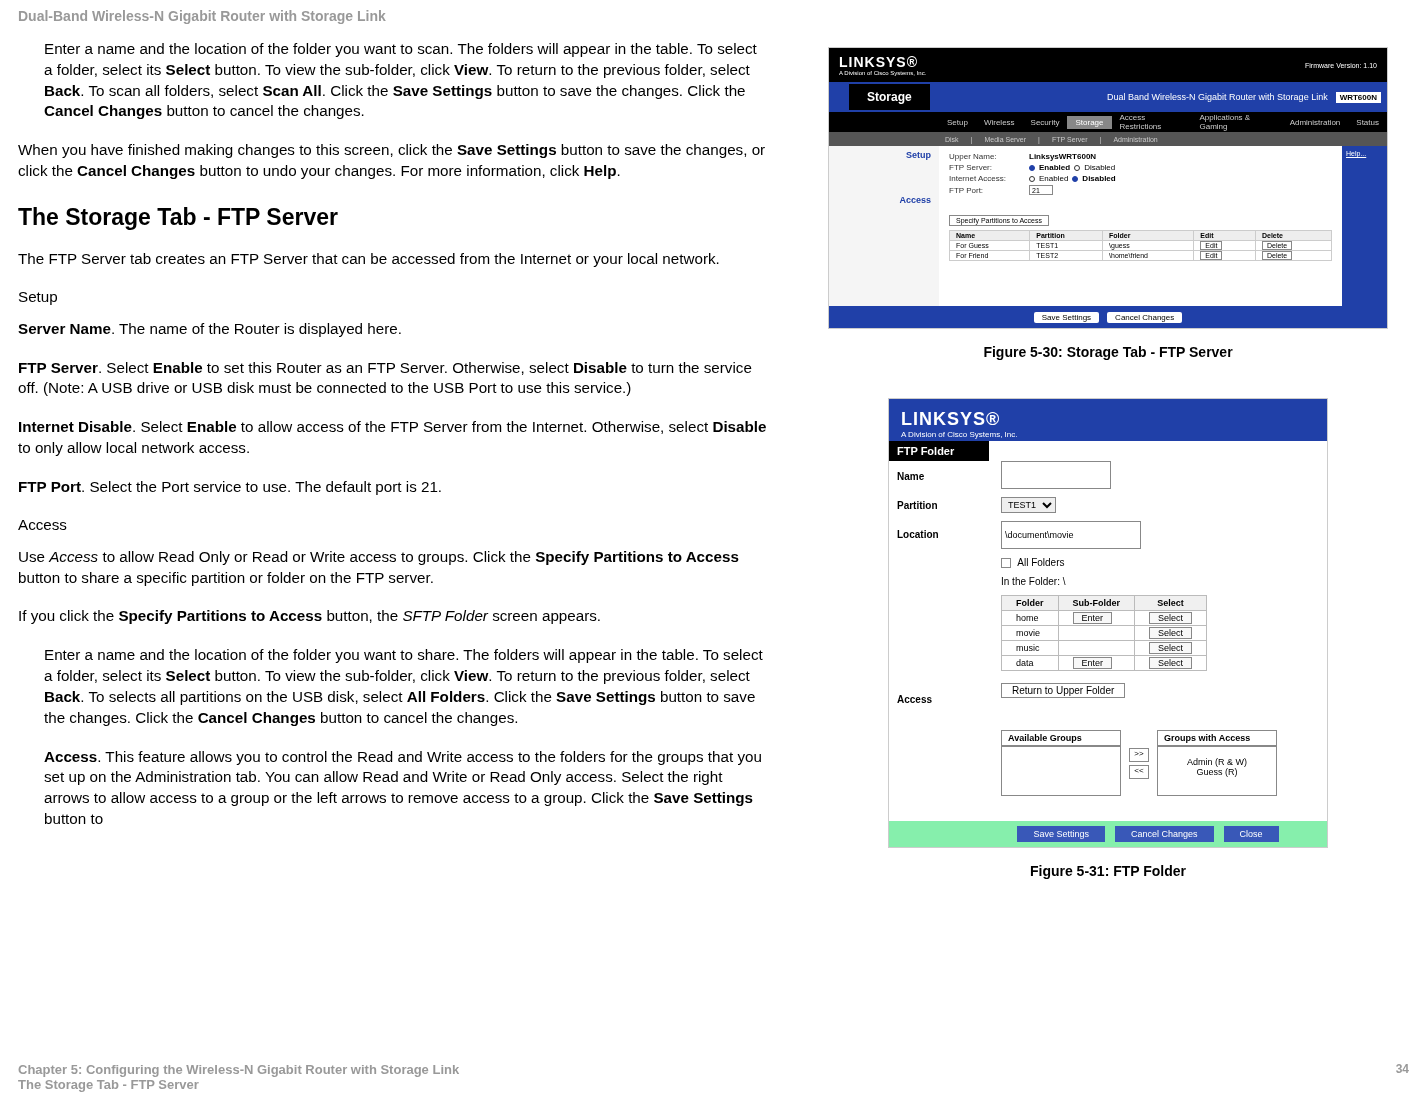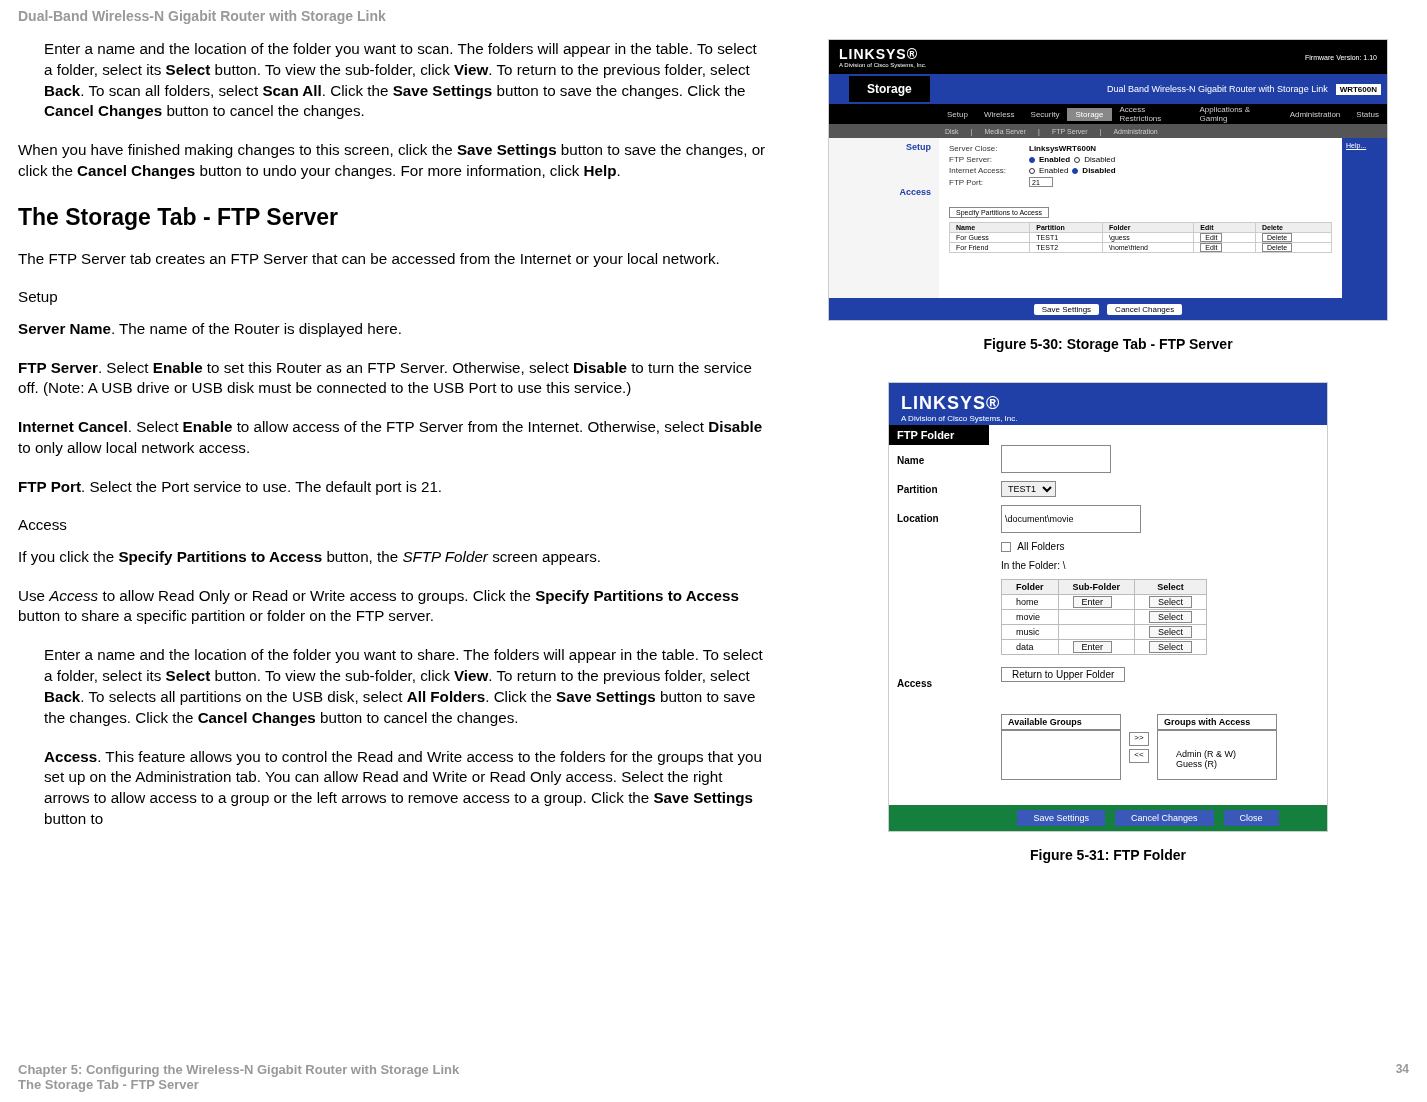--- a/index.html
+++ b/index.html
@@ -48,24 +48,25 @@
     h2 {
       font-size: 23px;
       font-weight: bold;
       margin: 22px 0 18px;
     }
     .subhead {
       font-size: 15.2px;
       margin-bottom: 14px;
     }
     .screenshot-box {
-      background: #15803d;
+      background: #86efac;
       border: 1px solid #ccc;
       margin-bottom: 15px;
       width: 100%;
+      margin-top: 8px;
     }
     .fig-caption {
       text-align: left;
       font-size: 14px;
       font-weight: bold;
       margin-bottom: 30px;
     }
     .footer {
       position: absolute;
       bottom: 10px;
@@ -247,21 +248,21 @@
     }
     .ff-row { margin-bottom: 8px; font-size: 10px; }
     .ff-input { border:1px solid #888; height:28px; width:110px; font-size:9px; padding:0 3px; }
     .ff-select { border:1px solid #888; height:16px; font-size:9px; padding:0 2px; }
     .sm-table { border-collapse:collapse; font-size:9px; margin:6px 0; }
     .sm-table th, .sm-table td { border:1px solid #bbb; padding:2px 14px; }
     .sm-table th { background:#f0f0f0; font-weight:bold; }
     .sm-btn { border:1px solid #888; padding:0 8px; font-size:9px; background:#f8f8f8; }
     .return-btn { border:1px solid #888; padding:1px 10px; font-size:10px; display:inline-block; margin:6px 0 12px; }
     .access-row { display:flex; gap:8px; align-items:flex-start; font-size:9px; margin-top:20px; }
-    .access-box { border:1px solid #888; width:120px; height:50px; padding:18px; }
+    .access-box { border:1px solid #888; width:120px; height:50px; padding:10px;text-align:center; }
     .access-header { border:1px solid #888; padding:2px 6px; font-size:9px; font-weight:bold; }
     .arrow-btns { display:flex; flex-direction:column; gap:3px; margin-top:18px; }
     .arrow-btn { border:1px solid #888; width:20px; height:14px; font-size:8px; text-align:center; }
     .footer-blue2 {
       height: 26px;
       display: flex;
       justify-content: center;
       align-items: center;
       gap: 10px;
       font-size: 9px;
@@ -294,33 +295,33 @@
 
     <p class="subhead">Setup</p>
 
     <p class="para">
       <b>Server Name</b><span>. The name of the Router is displayed here.</span>
     </p>
     <p class="para">
       <b>FTP Server</b><span>. Select </span><b>Enable</b><span> to set this Router as an FTP Server. Otherwise, select </span><b>Disable</b><span> to turn the service off. (Note: A USB drive or USB disk must be connected to the USB Port to use this service.)</span>
     </p>
     <p class="para">
-      <b>Internet Cancel</b><span>. Select </span><b>Enable</b><span> to allow access of the FTP Server from the Internet. Otherwise, select </span><b>Disable</b><span> to only allow local network access.</span>
+      <b>Internet Disable</b><span>. Select </span><b>Enable</b><span> to allow access of the FTP Server from the Internet. Otherwise, select </span><b>Disable</b><span> to only allow local network access.</span>
     </p>
     <p class="para">
       <b>FTP Port</b><span>. Select the Port service to use. The default port is 21.</span>
     </p>
 
     <p class="subhead">Access</p>
 
     <p class="para">
+      <span>Use </span><i>Access</i><span> to allow Read Only or Read or Write access to groups. Click the </span><b>Specify Partitions to Access</b><span> button to share a specific partition or folder on the FTP server.</span>
+    </p>
+    <p class="para">
       <span>If you click the </span><b>Specify Partitions to Access</b><span> button, the </span><i>SFTP Folder</i><span> screen appears.</span>
-    </p>
-    <p class="para">
-      <span>Use </span><i>Access</i><span> to allow Read Only or Read or Write access to groups. Click the </span><b>Specify Partitions to Access</b><span> button to share a specific partition or folder on the FTP server.</span>
     </p>
     <p class="para indent">
       <span>Enter a name and the location of the folder you want to share. The folders will appear in the table. To select a folder, select its </span><b>Select</b><span> button. To view the sub-folder, click </span><b>View</b><span>. To return to the previous folder, select </span><b>Back</b><span>. To selects all partitions on the USB disk, select </span><b>All Folders</b><span>. Click the </span><b>Save Settings</b><span> button to save the changes. Click the </span><b>Cancel Changes</b><span> button to cancel the changes.</span>
     </p>
     <p class="para indent">
       <b>Access</b><span>. This feature allows you to control the Read and Write access to the folders for the groups that you set up on the Administration tab. You can allow Read and Write or Read Only access. Select the right arrows to allow access to a group or the left arrows to remove access to a group. Click the </span><b>Save Settings</b><span> button to</span>
     </p>
   </div>
 
   <div class="right-col">
@@ -357,21 +358,21 @@
           <span>|</span>
         <span>Administration</span>
       </div>
       <div class="config-body">
         <div class="config-sidebar">
           <div>Setup</div>
           <div style="margin-top:30px;">Access</div>
         </div>
         <div class="config-main">
           <div class="form-row">
-            <label>Server Close:</label>
+            <label>Upper Name:</label>
             <span class="val">LinksysWRT600N</span>
           </div>
           <div class="form-row">
             <label>FTP Server:</label>
             <span class="radio-dots">
               <span class="dot filled"></span>
                 <b>Enabled</b>
               <span class="dot"></span>
                 <span>Disabled</span>
             </span>

